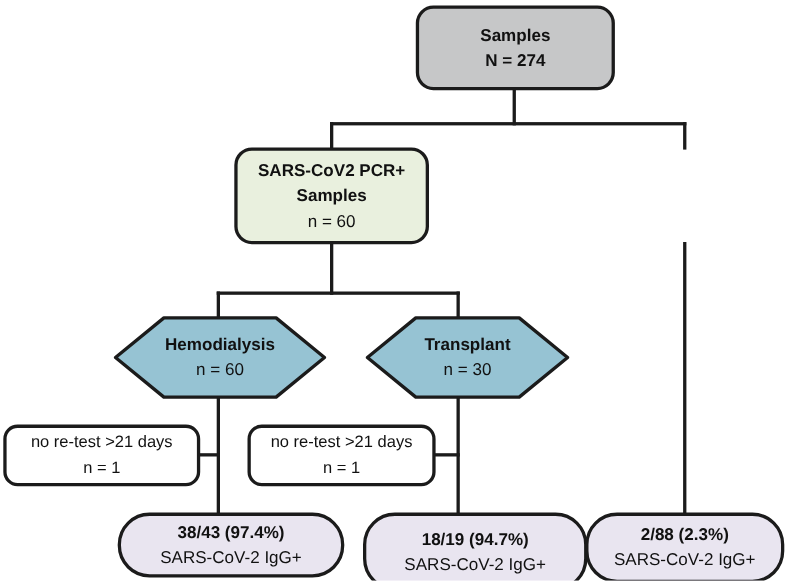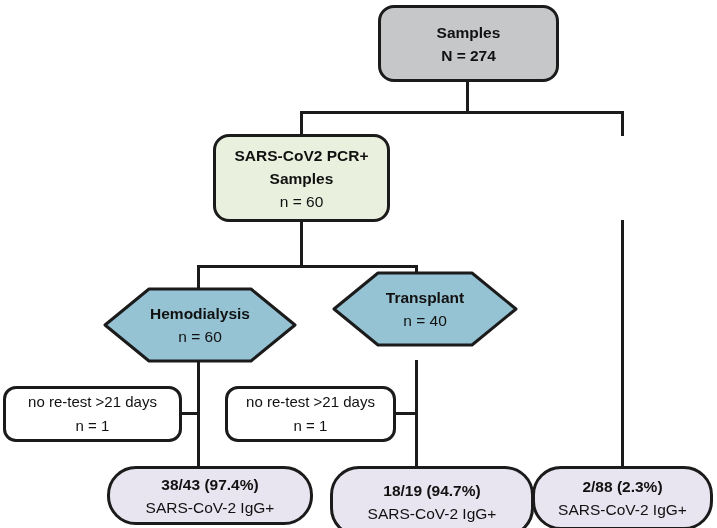--- a/index.html
+++ b/index.html
@@ -44,21 +44,21 @@
   .box-note-hd { left: 3px;   top: 386px; width: 179px; height: 56px; }
   .box-note-tx { left: 225px; top: 386px; width: 171px; height: 56px; }
 
   .box-result  { background: var(--result-fill); border-radius: 29px; }
   .box-result-hd { left: 107px; top: 466px; width: 206px; height: 59px; }
   .box-result-tx { left: 330px; top: 466px; width: 204px; height: 71px; }
   .box-result-hc { left: 532px; top: 466px; width: 181px; height: 64px; }
 
   .hex-wrap { position: absolute; }
   .hex-hd { left: 103px; top: 287px; width: 194px; height: 76px; }
-  .hex-tx { left: 332px; top: 271px; width: 186px; height: 76px; }
+  .hex-tx { left: 332px; top: 287px; width: 186px; height: 76px; }
   .hex-wrap svg { position: absolute; left: 0; top: 0; display: block; }
   .hex-wrap polygon { fill: var(--cohort-fill); stroke: var(--line); stroke-width: 3; stroke-linejoin: round; }
   .hex-label {
     position: absolute; inset: 0;
     display: flex; flex-direction: column; align-items: center; justify-content: center;
     text-align: center; font-size: 15.5px; line-height: 23px;
   }
 
   .line { position: absolute; background: var(--line); }
   .l-v-samples  { left: 466px; top: 81px;  width: 3px;   height: 33px; }
@@ -115,21 +115,21 @@
       <span class="t">n = 60</span>
     </div>
   </div>
 
   <div class="hex-wrap hex-tx">
     <svg width="186" height="76" viewBox="0 0 186 76">
       <polygon points="2,38 46,2 140,2 184,38 140,74 46,74"></polygon>
     </svg>
     <div class="hex-label">
       <span class="t bold">Transplant</span>
-      <span class="t">n = 40</span>
+      <span class="t">n = 30</span>
     </div>
   </div>
 
   <div class="node box-note box-note-hd">
     <span class="t">no re-test &gt;21 days</span>
     <span class="t">n = 1</span>
   </div>
   <div class="node box-note box-note-tx">
     <span class="t">no re-test &gt;21 days</span>
     <span class="t">n = 1</span>

